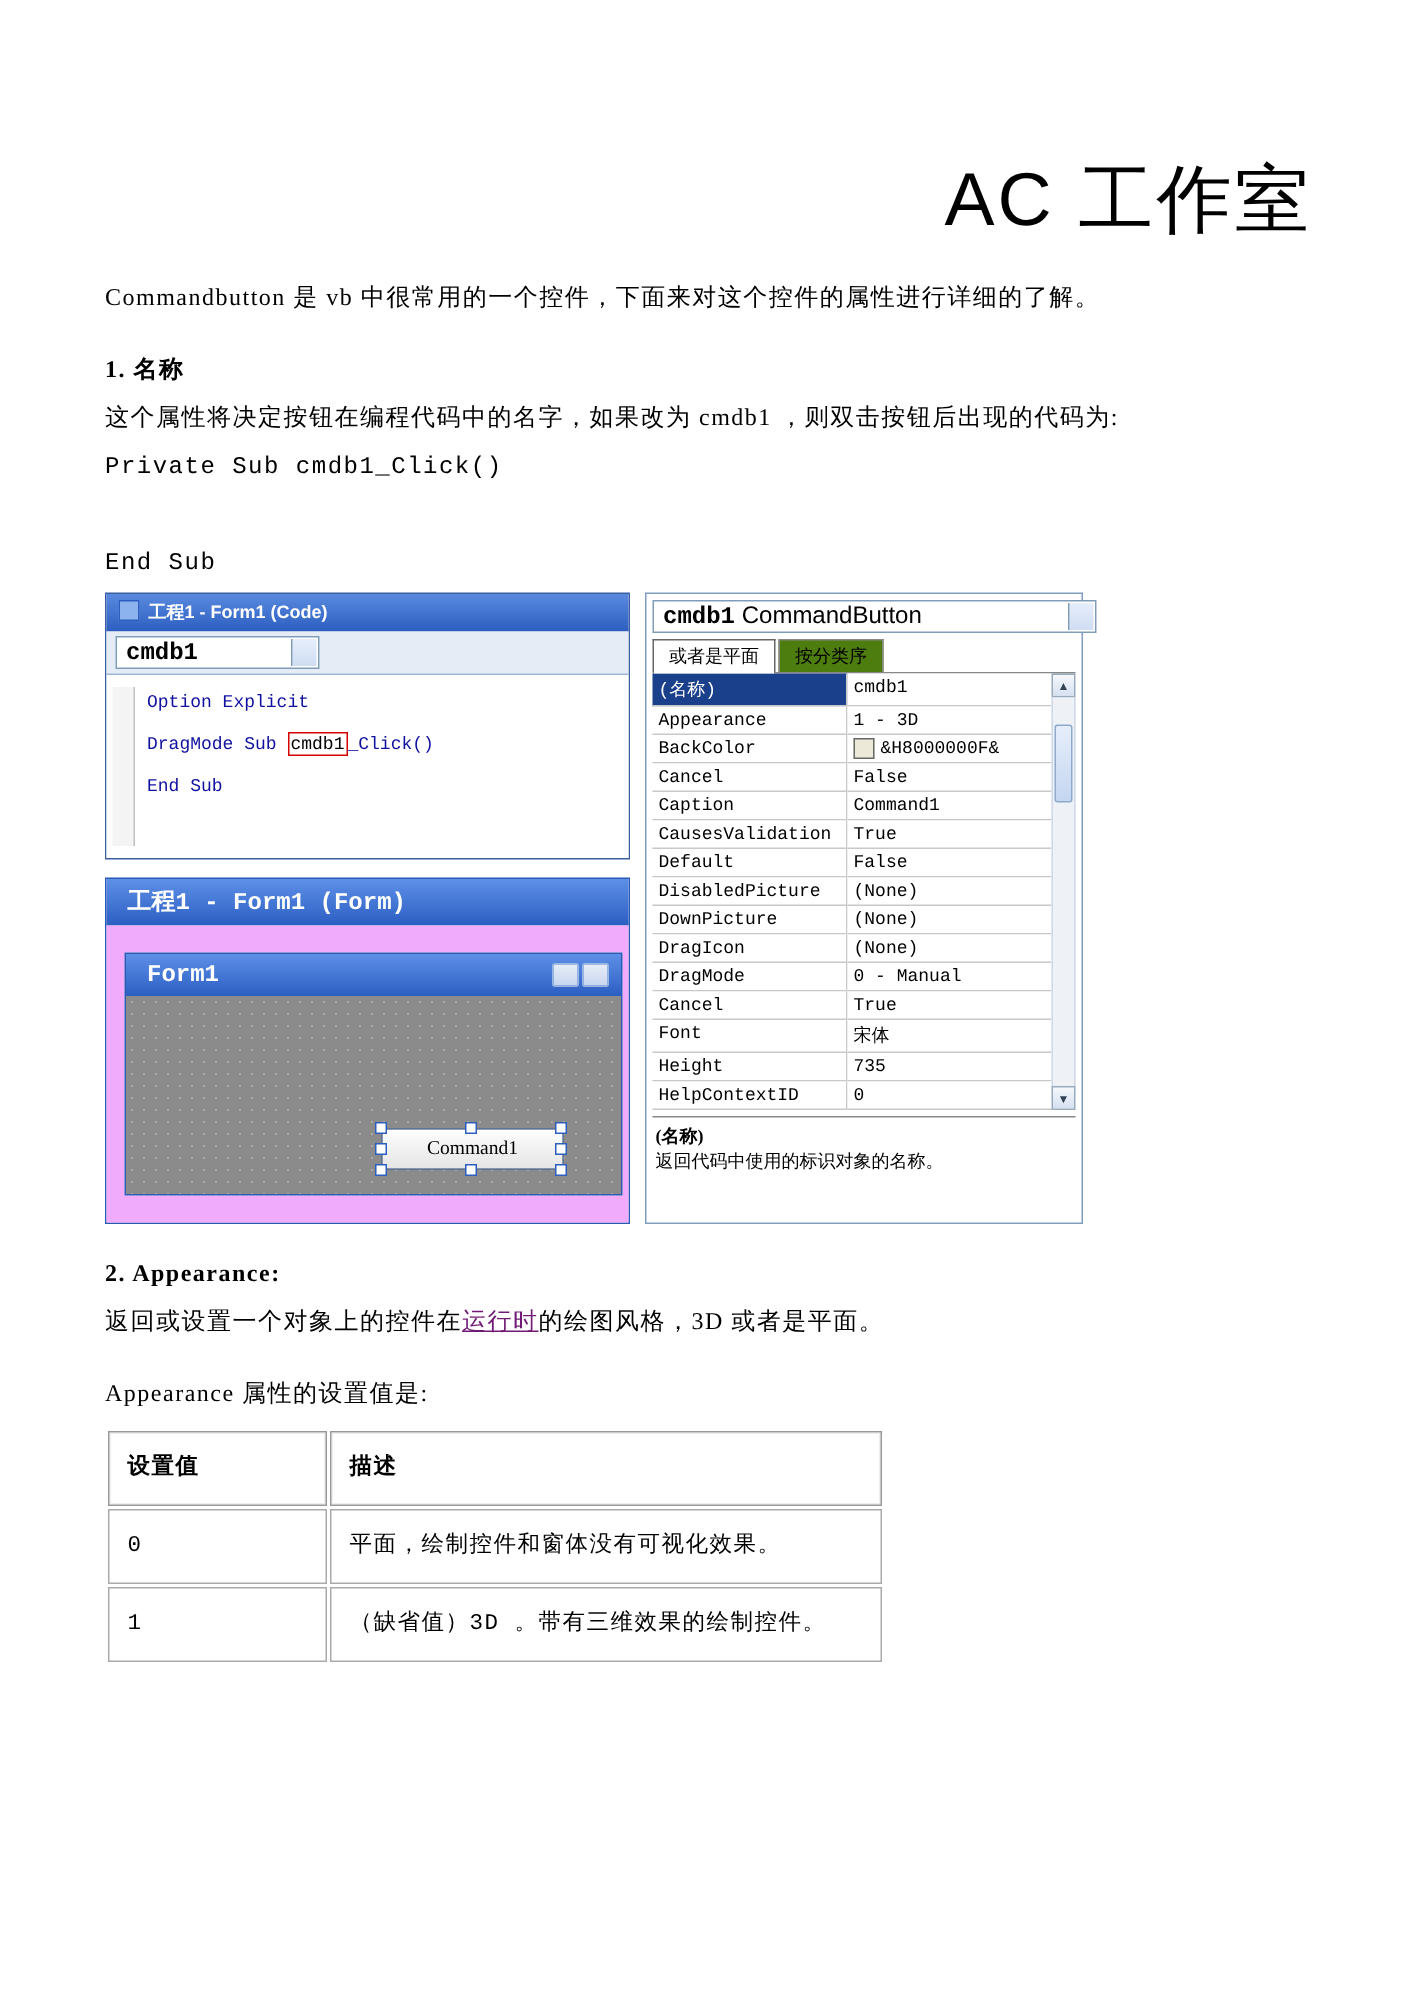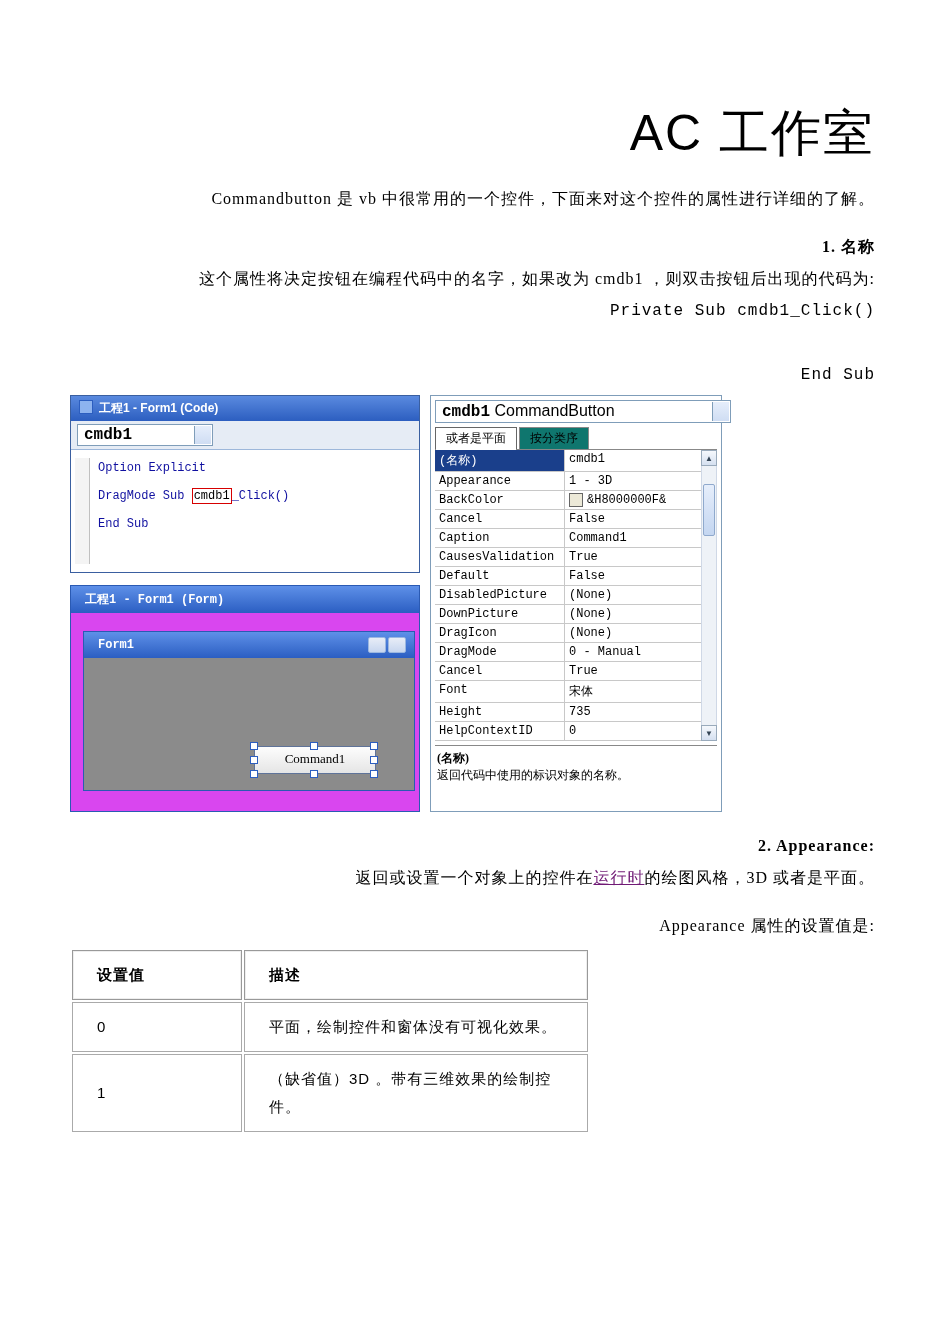--- a/index.html
+++ b/index.html
@@ -21,21 +21,21 @@
     font-size: 50px;
     font-family: "SimHei", "黑体", sans-serif;
     letter-spacing: 2px;
     margin-bottom: 18px;
   }
   .body-text {
     font-size: 16px;
     line-height: 28px;
     letter-spacing: 1px;
   }
-  .body-text p { margin: 0 0 4px 0; text-align: right; }
+  .body-text p { margin: 0 0 4px 0; }
   .spacer { height: 16px; }
   .section-head { font-weight: bold; }
   .code-line { font-family: "Courier New", monospace; letter-spacing: 1px; }
   a.link { color: #701a75; text-decoration: underline; }
 
   
   .shots {
     display: flex;
     gap: 10px;
     margin-top: 6px;
@@ -116,28 +116,28 @@
     color: #000;
   }
 
   
   .form-outer {
     border: 1px solid #2a5ab3;
   }
   .form-titlebar {
     background: linear-gradient(#5e90e8, #2b5ec2);
     color: #fff;
-    font-size: 12px;
+    font-size: 16px;
     font-weight: bold;
     padding: 5px 8px;
     display: flex; align-items: center; gap: 6px;
     font-family: "Courier New", monospace;
   }
   .form-client {
-    background: #d946ef;
+    background: #f0abfc;
     padding: 18px 0 0 12px;
     height: 180px;
     overflow: hidden;
     position: relative;
   }
   .form-inner {
     width: 330px;
     border: 1px solid #2a5ab3;
     background: #fff;
   }
@@ -199,21 +199,21 @@
   .props-combo .combo b { font-family:"Courier New",monospace; }
   .tabs {
     display: flex;
     padding: 4px 4px 0 4px;
     font-size: 12px;
   }
   .tab {
     border: 1px solid #888;
     border-bottom: none;
     padding: 2px 10px;
-    background: #0f766e;
+    background: #4d7c0f;
     margin-right: 2px;
     position: relative;
   }
   .tab.active {
     background: #fff;
     font-weight: normal;
     z-index: 2;
     border-color:#666;
   }
   .tab.active::after{
@@ -273,24 +273,24 @@
   
   table.value-table {
     border-collapse: separate;
     border-spacing: 2px;
     width: 520px;
     margin-top: 8px;
   }
   table.value-table th, table.value-table td {
     border: 1px solid #aaa;
     background: #fff;
-    padding: 10px 24px;
+    padding: 10px 12px;
     font-size: 15px;
     text-align: left;
-    font-family: Liberation Sans, sans-serif;
+    font-family: Liberation Mono, monospace;
   }
   table.value-table th {
     font-weight: bold;
     border-color:#999;
     border-width:1px 1px 1px 1px;
     box-shadow: inset 0 0 0 1px #eee;
   }
   table.value-table .c1 { width: 120px; }
 </style>
 </head>

